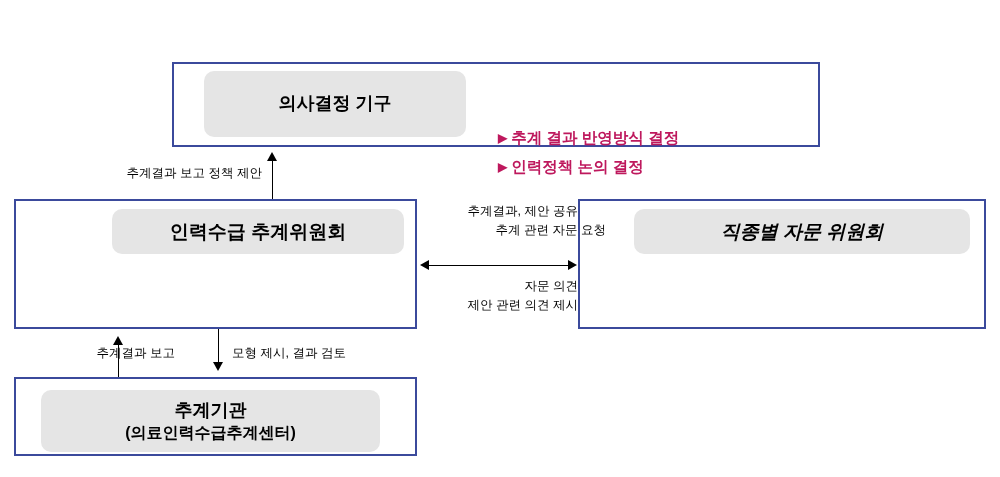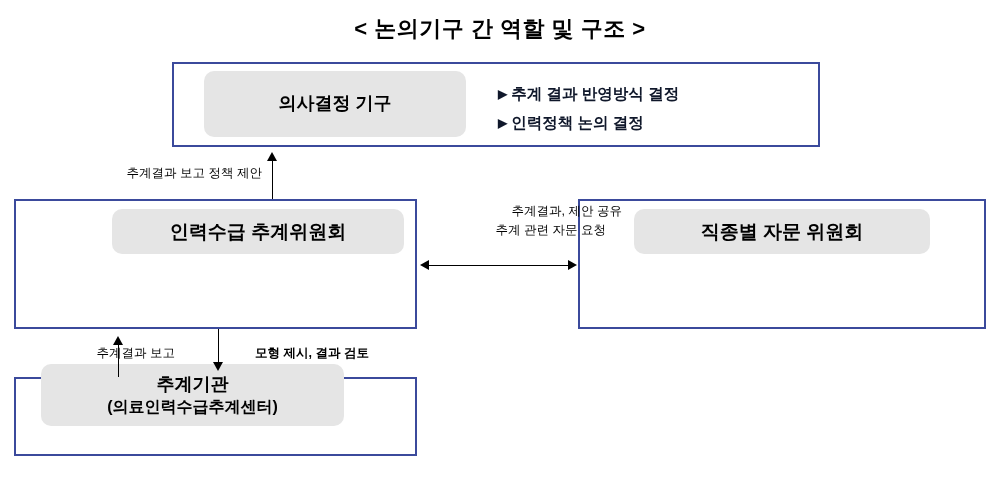--- a/index.html
+++ b/index.html
@@ -58,22 +58,23 @@
     text-align: center;
   }
   .pill .l1 { display: block; }
   .pill .l2 { display: block; }
 
   
   .bullets {
     position: absolute;
     font-size: 15.5px;
     font-weight: bold;
-    color: #0f172a;
+    color: #be185d;
     line-height: 1.9;
+    margin-top: 44px;
   }
   .bullets .row {
     white-space: nowrap;
   }
   .tri {
     display: inline-block;
     transform: translateY(-1px);
     font-size: 12px;
     margin-right: 4px;
   }
@@ -122,21 +123,20 @@
     border-top: 5px solid transparent;
     border-bottom: 5px solid transparent;
     border-left: 9px solid #000;
   }
 </style>
 </head>
 <body>
 
 <div class="canvas">
 
-  <div class="title">&lt; 논의기구 간 역할 및 구조 &gt;</div>
 
   <div class="box" style="left:172px; top:62px; width:648px; height:85px;"></div>
 
   <div class="pill" style="left:204px; top:71px; width:262px; height:66px; font-size:18px;">
     <span class="l1">의사결정 기구</span>
   </div>
 
   <div class="bullets" style="left:498px; top:79px;">
     <div class="row">
       <span class="tri">▶</span><span>추계 결과 반영방식 결정</span>
@@ -148,44 +148,46 @@
 
   <div class="box" style="left:14px; top:199px; width:403px; height:130px;"></div>
 
   <div class="pill" style="left:71px; top:209px; width:292px; height:45px; font-size:19px;margin-left:41px;">
     <span class="l1">인력수급 추계위원회</span>
   </div>
 
 
   <div class="box" style="left:578px; top:199px; width:408px; height:130px;"></div>
 
-  <div class="pill" style="left:634px; top:209px; width:296px; height:45px; font-size:19px;">
+  <div class="pill" style="left:634px; top:209px; width:336px; height:45px; font-size:19px;font-style:italic;">
     <span class="l1">직종별 자문 위원회</span>
   </div>
 
 
   <div class="box" style="left:14px; top:377px; width:403px; height:79px;"></div>
 
-  <div class="pill" style="left:41px; top:364px; width:303px; height:62px; font-size:18px;">
+  <div class="pill" style="left:41px; top:390px; width:339px; height:62px; font-size:18px;">
     <span class="l1">추계기관</span>
     <span class="l2" style="font-size:16px;">(의료인력수급추계센터)</span>
   </div>
 
   <div class="vline" style="left:272px; top:160px; height:39px;"></div>
   <div class="arrowhead ah-up" style="left:267px; top:152px;"></div>
   <div class="note" style="left:86px; top:165px; width:176px;">추계결과 보고 정책 제안</div>
 
   <div class="hline" style="left:428px; top:265px; width:140px;"></div>
   <div class="arrowhead ah-left" style="left:420px; top:260px;"></div>
   <div class="arrowhead ah-right" style="left:568px; top:260px;"></div>
 
-  <div class="note" style="left:418px; top:203px; width:160px;padding-left:44px;">추계결과, 제안 공유</div>
+  <div class="note" style="left:418px; top:203px; width:160px;">추계결과, 제안 공유</div>
   <div class="note" style="left:418px; top:222px; width:188px;">추계 관련 자문 요청</div>
+  <div class="note" style="left:418px; top:278px; width:160px;">자문 의견</div>
+  <div class="note" style="left:418px; top:297px; width:160px;">제안 관련 의견 제시</div>
 
   <div class="vline" style="left:118px; top:344px; height:33px;"></div>
   <div class="arrowhead ah-up" style="left:113px; top:336px;"></div>
   <div class="note" style="left:53px; top:345px; width:122px;">추계결과 보고</div>
 
   <div class="vline" style="left:218px; top:329px; height:34px;"></div>
   <div class="arrowhead ah-down" style="left:213px; top:362px;"></div>
-  <div class="note" style="left:232px; top:345px; width:160px; text-align:center;font-weight:bold;">모형 제시, 결과 검토</div>
+  <div class="note" style="left:232px; top:345px; width:160px; text-align:left;">모형 제시, 결과 검토</div>
 
 </div>
 
 </body></html>

